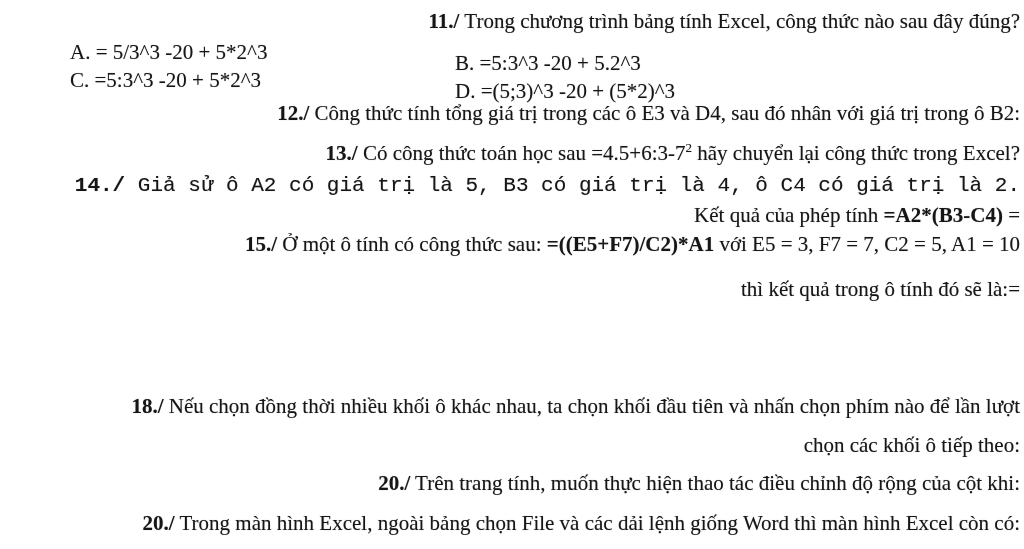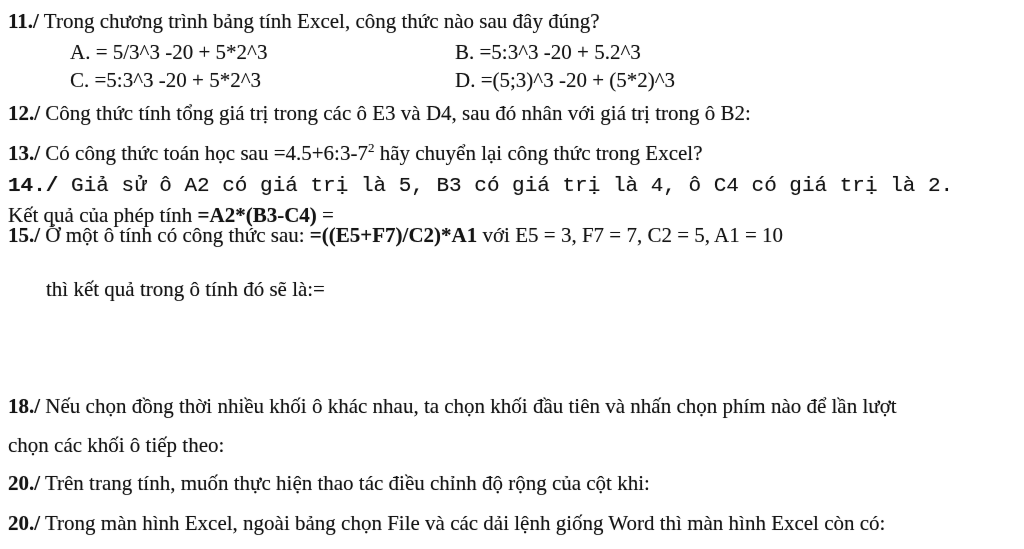--- a/index.html
+++ b/index.html
@@ -17,25 +17,26 @@
     color: #161616;
     overflow: hidden;
     text-shadow: 0 0 1px rgba(0,0,0,0.35);
   }
   .line {
     position: absolute;
     left: 8px;
     right: 4px;
     line-height: 26px;
     white-space: nowrap;
+    text-align: right;
   }
   .qnum { font-weight: bold; }
   .bold { font-weight: bold; }
   .opt-a, .opt-c { position: absolute; left: 62px; }
-  .opt-b, .opt-d { position: absolute; left: 447px; }
+  .opt-b, .opt-d { position: absolute; left: 447px; margin-top: 11px; }
   sup.sup {
     font-size: 13px;
     line-height: 0;
     vertical-align: super;
   }
   .indent { padding-left: 6px; margin-left: 32px; }
 </style>
 </head>
 <body>
 
@@ -80,21 +81,21 @@
   <div class="line" style="top:173px;font-family:Liberation Mono, monospace;">
     <span class="qnum">14./</span>
     <span>Giả sử ô A2 có giá trị là 5, B3 có giá trị là 4, ô C4 có giá trị là 2.</span>
   </div>
   <div class="line" style="top:202px;">
     <span>Kết quả của phép tính</span>
     <span class="bold">=A2*(B3-C4)</span>
     <span>=</span>
   </div>
 
-  <div class="line" style="top:222px;">
+  <div class="line" style="top:231px;">
     <span class="qnum">15./</span>
     <span>Ở một ô tính có công thức sau:</span>
     <span class="bold">=((E5+F7)/C2)*A1</span>
     <span>với E5 = 3, F7 = 7, C2 = 5, A1 = 10</span>
   </div>
   <div class="line indent" style="top:276px;">
     <span>thì kết quả trong ô tính đó sẽ là:=</span>
   </div>
 
 

